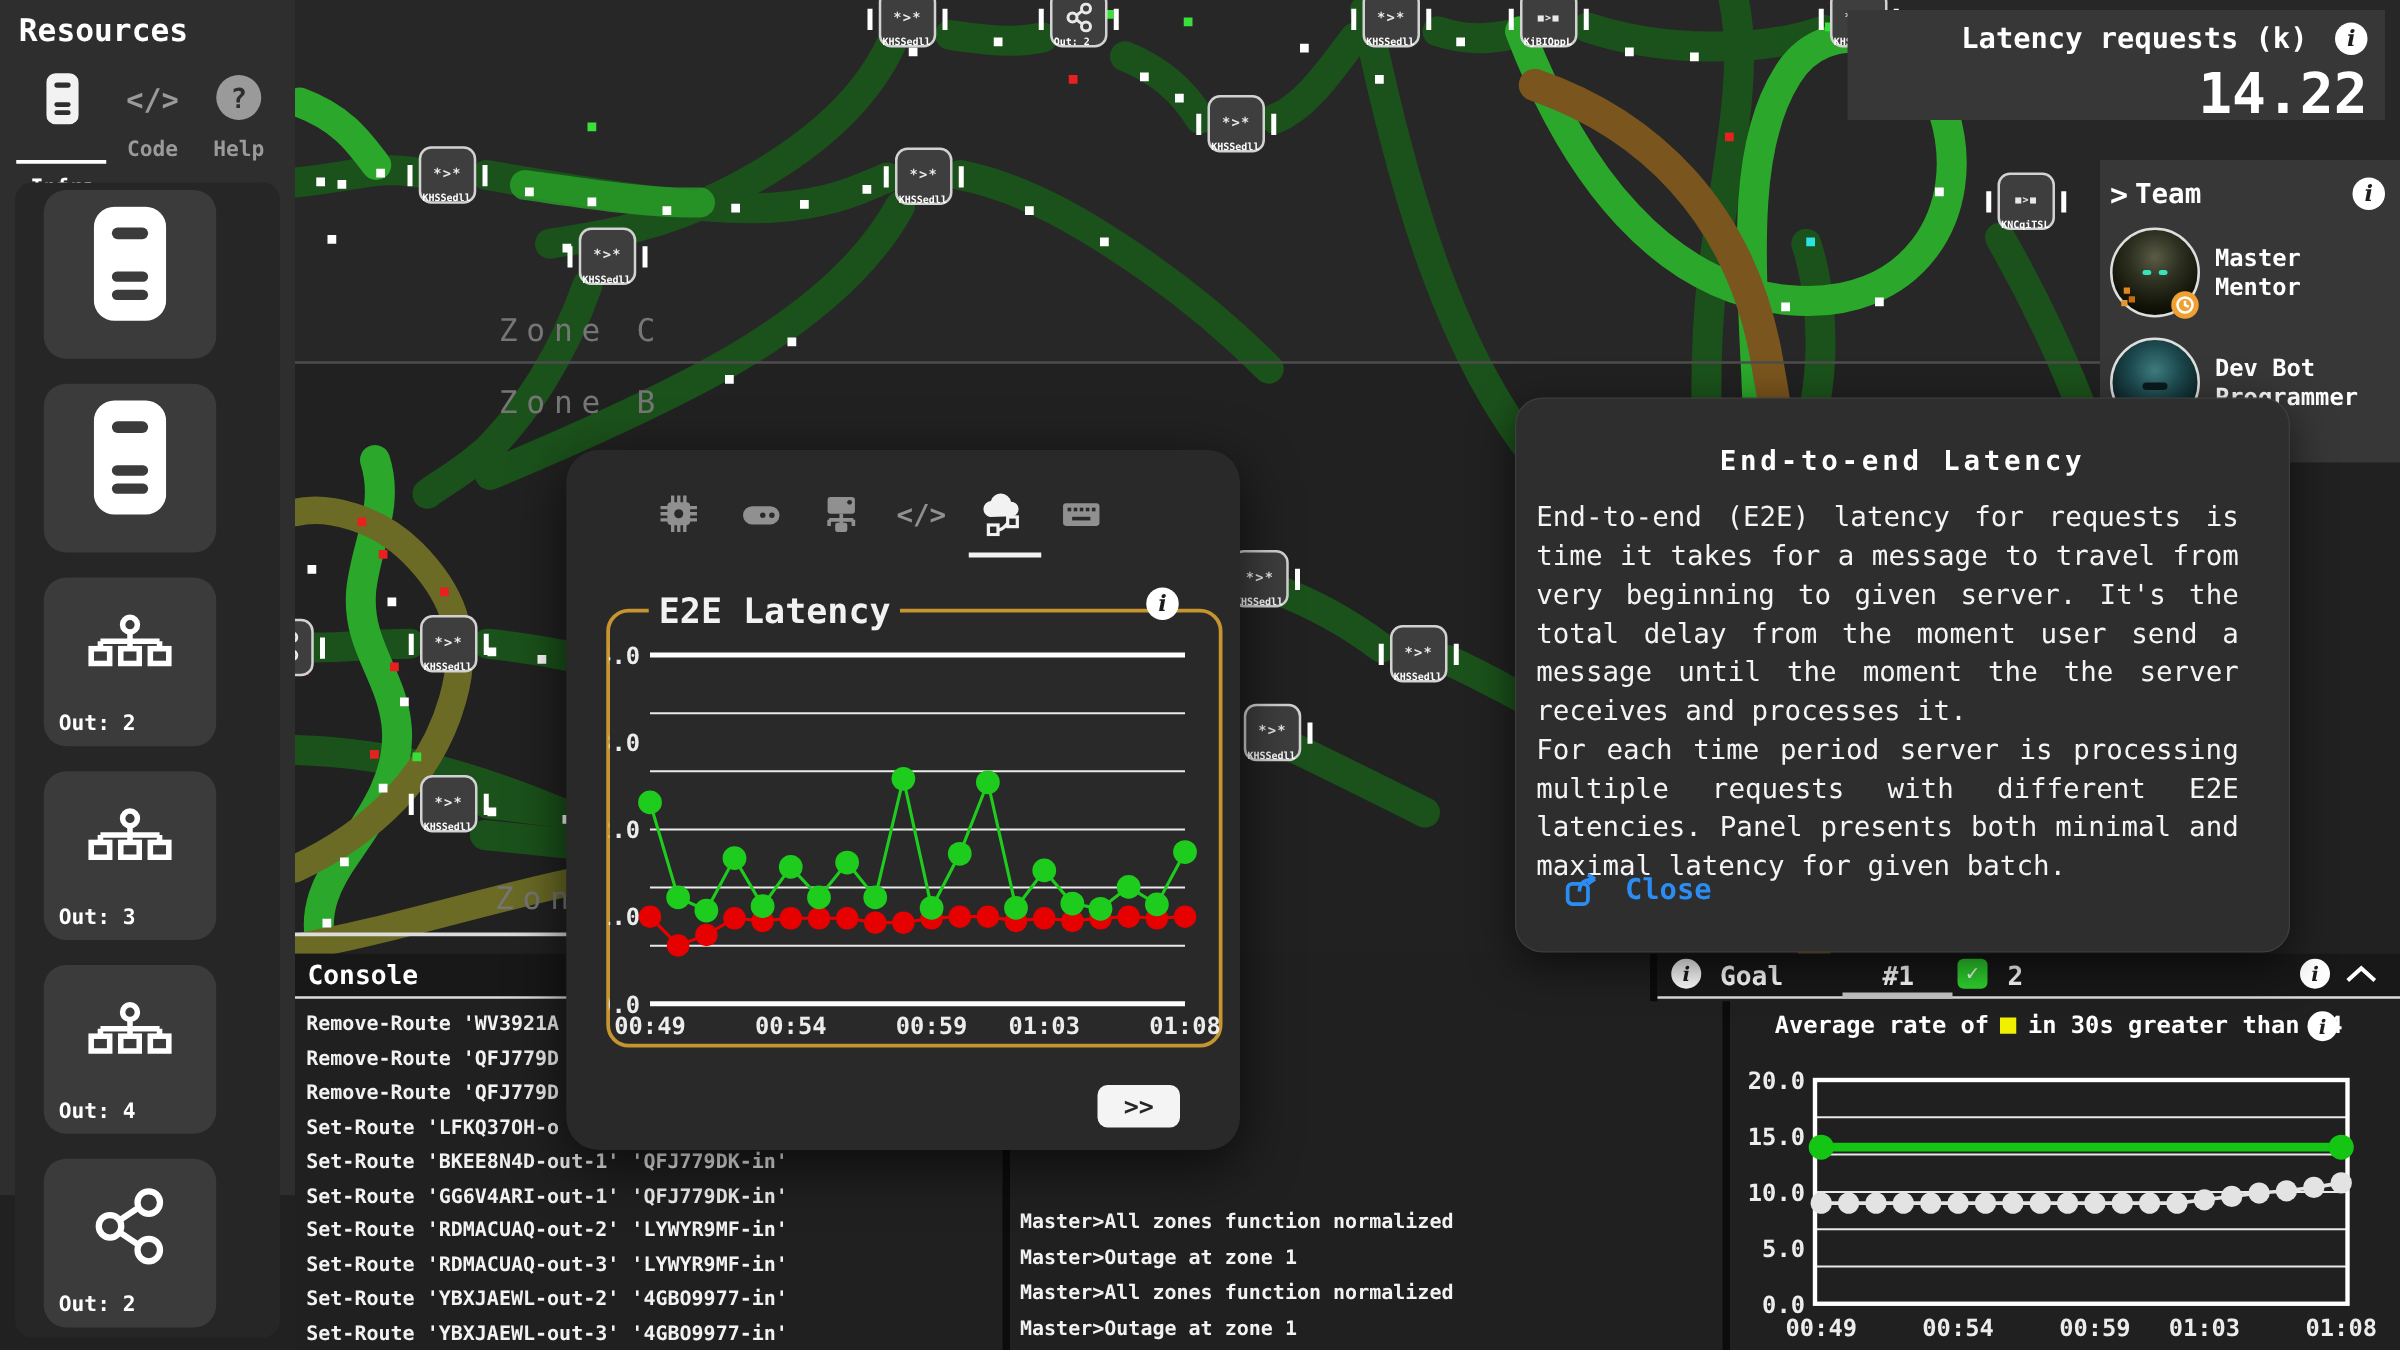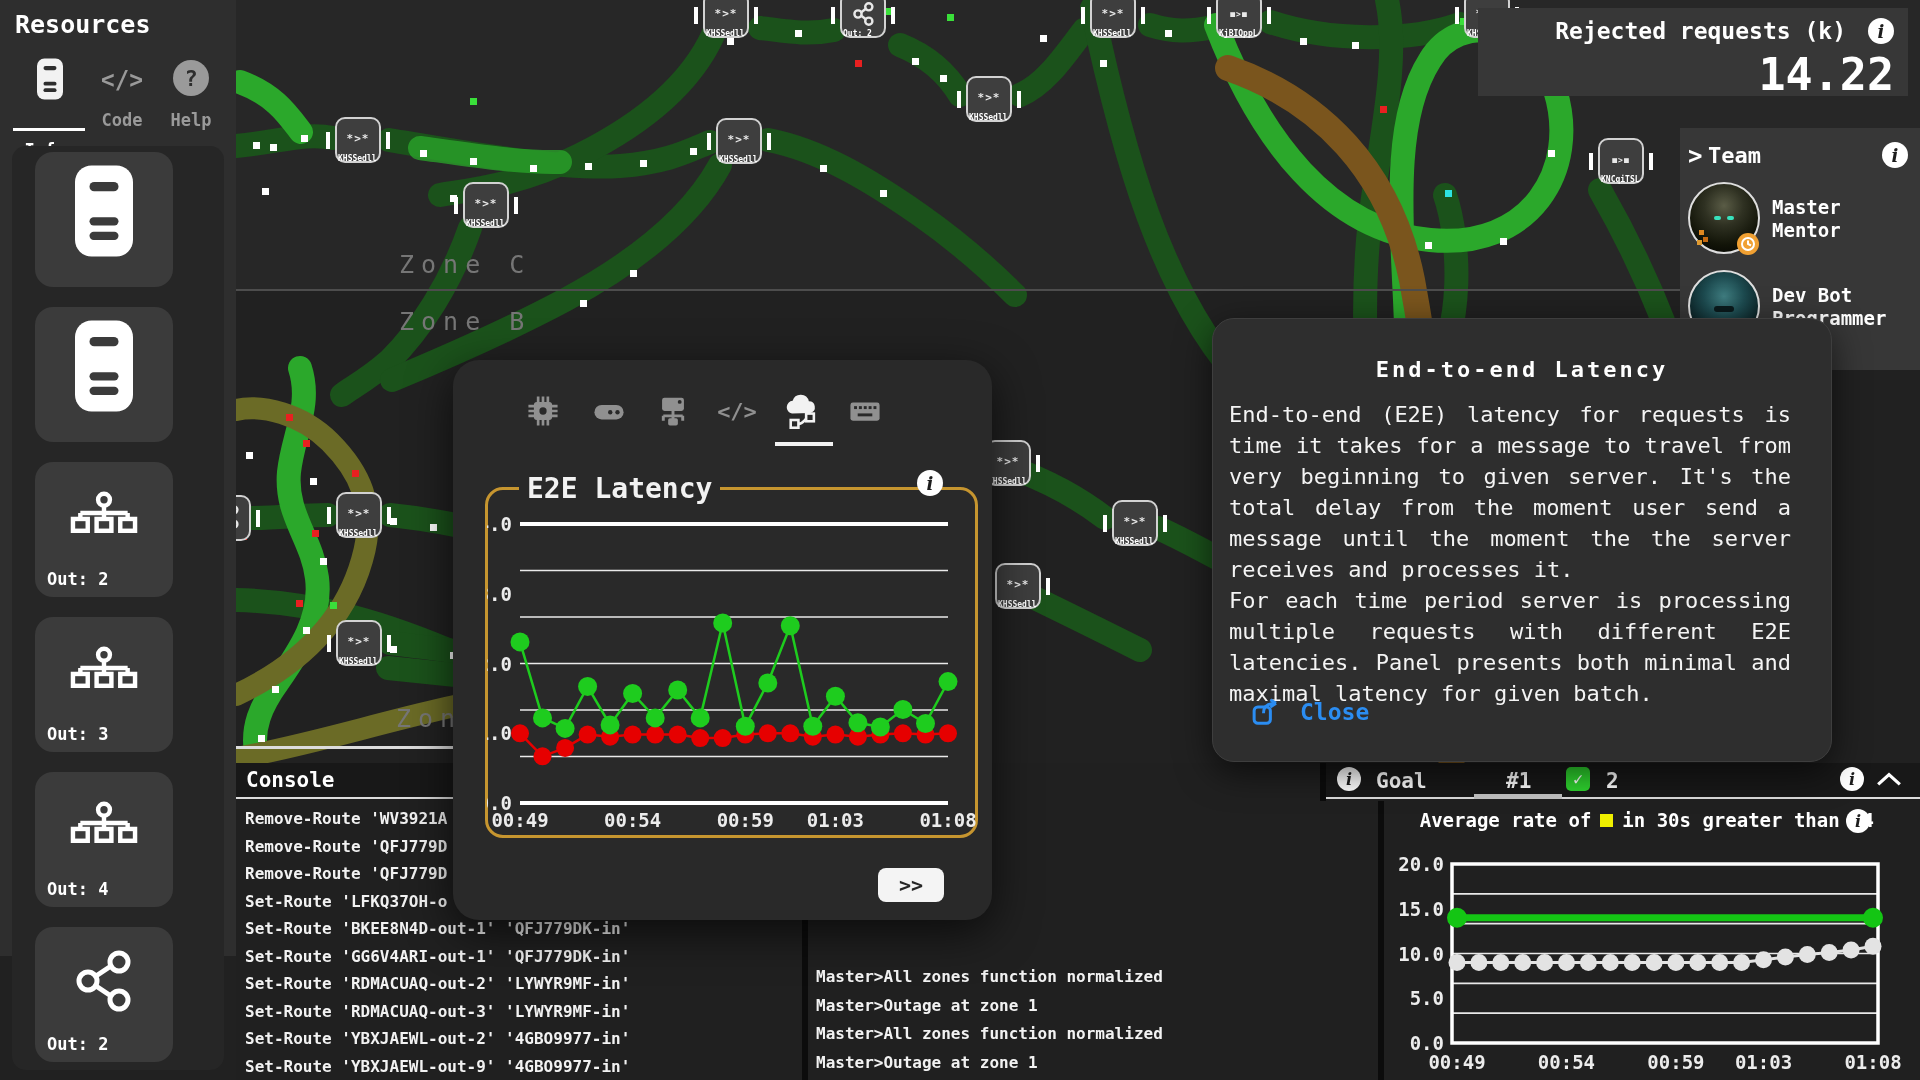--- a/index.html
+++ b/index.html
@@ -396,21 +396,21 @@
           <line x1="24" y1="27" x2="39" y2="17"></line>
             <line x1="24" y1="37" x2="39" y2="47"></line>
         </svg>
         <span class="out">Out: 2</span>
       </div>
     </div>
   </div>
 
 
   <div class="abs" id="rejected">
-    <div id="rejected-title">Rejected requests (k)</div>
+    <div id="rejected-title">Latency requests (k)</div>
     <span class="info-icon" id="rejected-info">i</span>
     <div id="rejected-value">14.22</div>
   </div>
 
   <div class="abs" id="team">
     <span id="team-chevron">&gt;</span>
     <span id="team-title">Team</span>
     <span class="info-icon" id="team-info">i</span>
 
     <div class="avatar av1" style="top:54px;"></div>
@@ -432,21 +432,21 @@
     <div id="console-lines">
         <div class="clog">Remove-Route 'WV3921A</div>
         <div class="clog">Remove-Route 'QFJ779D</div>
         <div class="clog">Remove-Route 'QFJ779D</div>
         <div class="clog">Set-Route 'LFKQ37OH-o</div>
         <div class="clog">Set-Route 'BKEE8N4D-out-1' 'QFJ779DK-in'</div>
         <div class="clog">Set-Route 'GG6V4ARI-out-1' 'QFJ779DK-in'</div>
         <div class="clog">Set-Route 'RDMACUAQ-out-2' 'LYWYR9MF-in'</div>
         <div class="clog">Set-Route 'RDMACUAQ-out-3' 'LYWYR9MF-in'</div>
         <div class="clog">Set-Route 'YBXJAEWL-out-2' '4GBO9977-in'</div>
-        <div class="clog">Set-Route 'YBXJAEWL-out-9' '4GBO9977-in'</div>
+        <div class="clog">Set-Route 'YBXJAEWL-out-3' '4GBO9977-in'</div>
       </div>
 
     <div class="vdiv" style="left:566px; top:0; width:6px; height:317px;"></div>
     <div id="chat-lines">
         <div class="cmsg">Master&gt;All zones function normalized</div>
         <div class="cmsg">Master&gt;Outage at zone 1</div>
         <div class="cmsg">Master&gt;All zones function normalized</div>
         <div class="cmsg">Master&gt;Outage at zone 1</div>
       </div>
 

